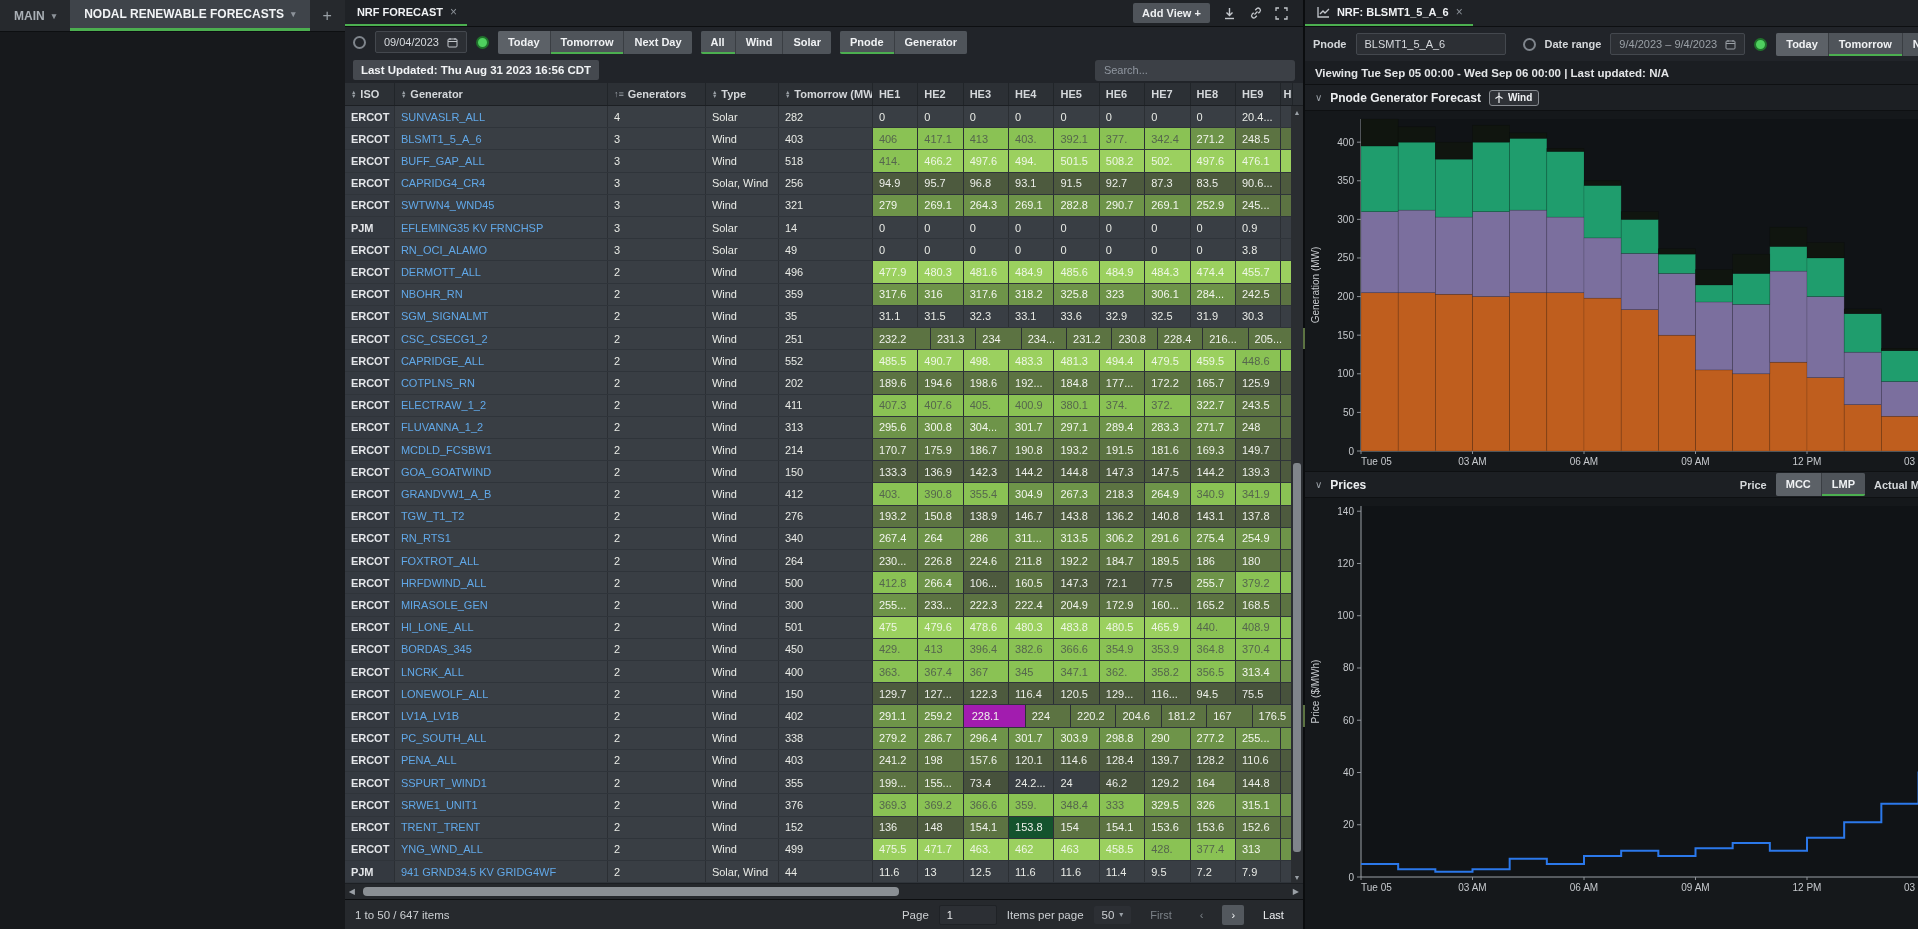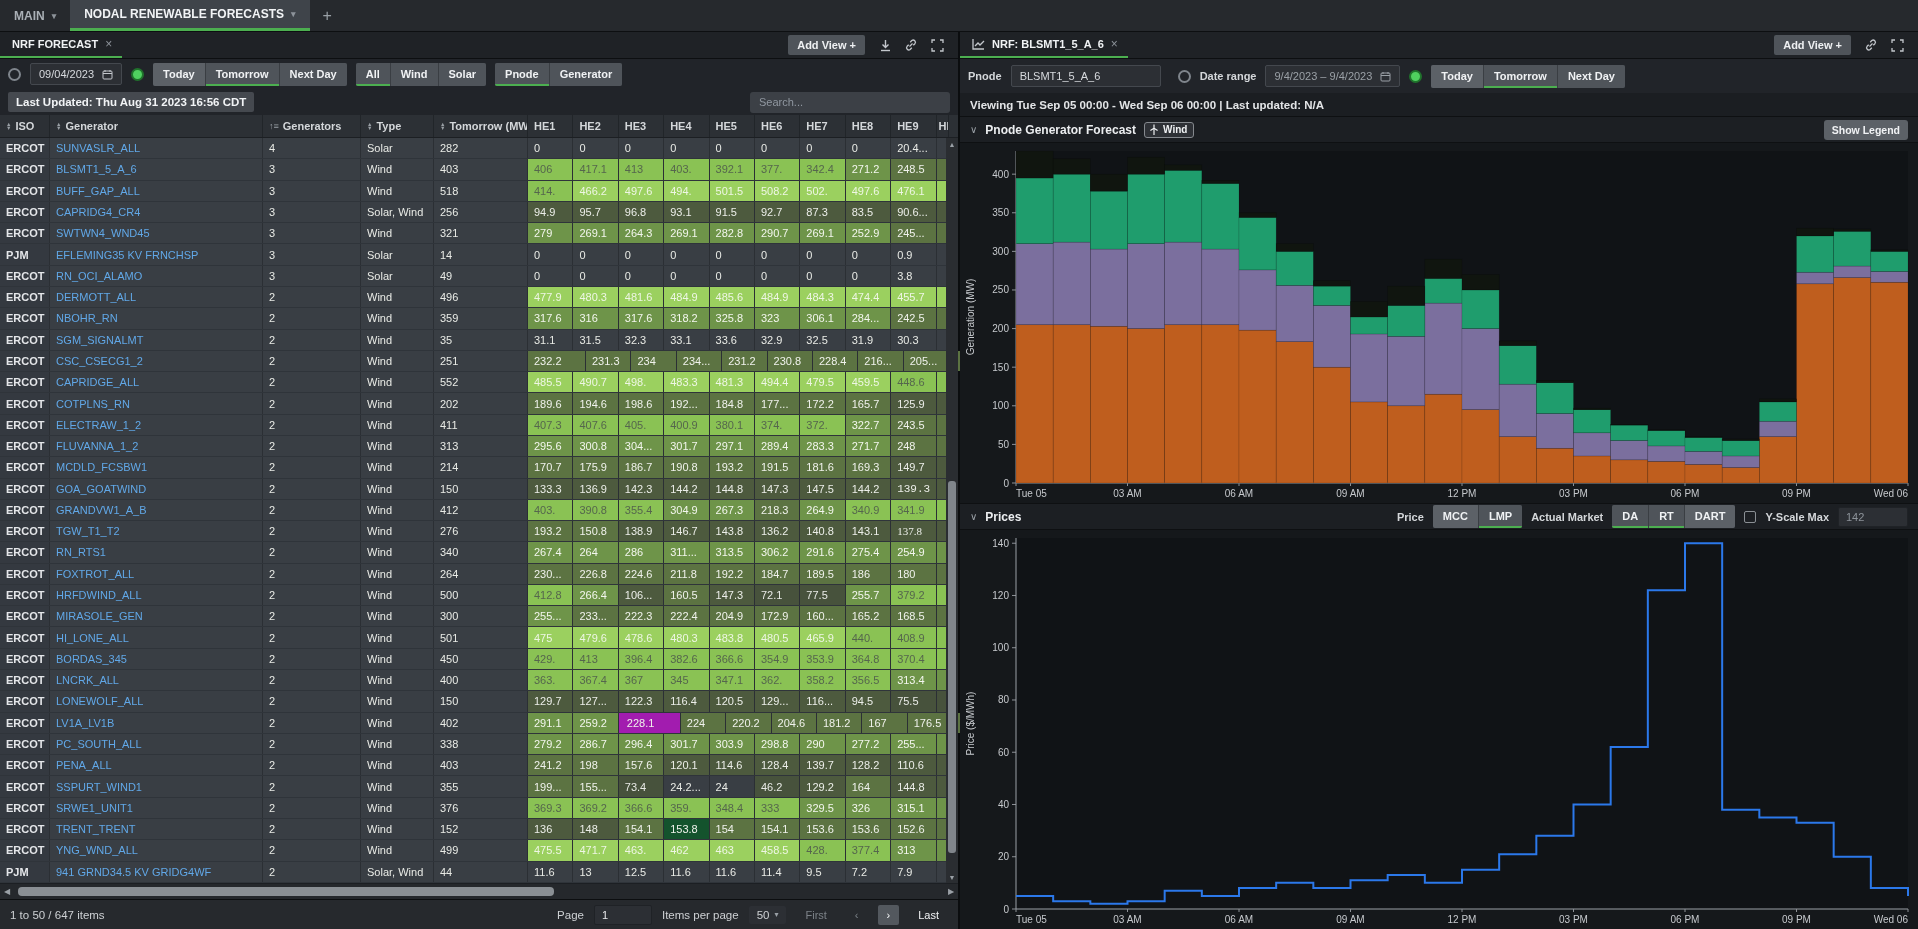--- a/index.html
+++ b/index.html
@@ -1,18 +1,18 @@
 <!DOCTYPE html>
 <html><head>
 <meta charset="utf-8">
 <style>
   * { margin:0; padding:0; box-sizing:border-box; }
   html,body { width:1918px; height:929px; overflow:hidden; background:#17191c;
     font-family:"Liberation Sans", sans-serif; -webkit-font-smoothing:antialiased; }
-  .app { width:1918px; height:929px; display:flex; flex-direction:column; background:#17191c; }
+  .app { width:1918px; height:929px; display:flex; flex-direction:row; background:#17191c; }
 
   
   .topbar { height:32px; background:#26292d; display:flex; align-items:stretch; border-bottom:1px solid #0d0f11; flex:0 0 auto; }
   .toptab { display:flex; align-items:center; gap:7px; padding:0 14px; font-size:12px; font-weight:bold; color:#aab0b6; cursor:default; }
   .toptab .caret { font-size:9px; color:#8d939a; }
   .toptab.active { background:#3f444a; color:#f2f4f6; border-bottom:3px solid #4caf50; }
   .addtab { display:flex; align-items:center; padding:0 13px; color:#9aa0a6; font-size:16px; }
 
   .panels { flex:1; display:flex; min-height:0; }
   .panel { background:#212429; display:flex; flex-direction:column; min-width:0; }
@@ -555,21 +555,21 @@
               <div class="td " style="width: 73px; flex: 0 0 auto;">Wind</div>
               <div class="td " style="width: 94px; flex: 0 0 auto;">150</div>
               <div class="td" style="width: 45.4px; flex: 0 0 auto; background: rgb(77, 90, 62); color: rgb(236, 238, 233);">133.3</div>
               <div class="td" style="width: 45.4px; flex: 0 0 auto; background: rgb(77, 90, 62); color: rgb(236, 238, 233);">136.9</div>
               <div class="td" style="width: 45.4px; flex: 0 0 auto; background: rgb(77, 90, 62); color: rgb(236, 238, 233);">142.3</div>
               <div class="td" style="width: 45.4px; flex: 0 0 auto; background: rgb(77, 90, 62); color: rgb(236, 238, 233);">144.2</div>
               <div class="td" style="width: 45.4px; flex: 0 0 auto; background: rgb(77, 90, 62); color: rgb(236, 238, 233);">144.8</div>
               <div class="td" style="width: 45.4px; flex: 0 0 auto; background: rgb(77, 90, 62); color: rgb(236, 238, 233);">147.3</div>
               <div class="td" style="width: 45.4px; flex: 0 0 auto; background: rgb(77, 90, 62); color: rgb(236, 238, 233);">147.5</div>
               <div class="td" style="width: 45.4px; flex: 0 0 auto; background: rgb(77, 90, 62); color: rgb(236, 238, 233);">144.2</div>
-              <div class="td" style="width: 45.4px; flex: 0 0 auto; background: rgb(77, 90, 62); color: rgb(236, 238, 233); font-family: Liberation Mono, monospace;">139.3</div>
+              <div class="td" style="width: 45.4px; flex: 0 0 auto; background: rgb(77, 90, 62); color: rgb(236, 238, 233);">139.3</div>
               <div class="td" style="width: 12px; flex: 0 0 auto; padding: 0px; background: rgb(77, 90, 62);"></div>
             </div>
             <div class="tr">
               <div class="td iso" style="width: 50px; flex: 0 0 auto;">ERCOT</div>
               <div class="td gen" style="width: 213px; flex: 0 0 auto;">
                 <a href="#">GRANDVW1_A_B</a>
               </div>
               <div class="td " style="width: 98px; flex: 0 0 auto;">2</div>
               <div class="td " style="width: 73px; flex: 0 0 auto;">Wind</div>
               <div class="td " style="width: 94px; flex: 0 0 auto;">412</div>
@@ -593,21 +593,21 @@
               <div class="td " style="width: 73px; flex: 0 0 auto;">Wind</div>
               <div class="td " style="width: 94px; flex: 0 0 auto; text-align: right;">276</div>
               <div class="td" style="width: 45.4px; flex: 0 0 auto; background: rgb(92, 115, 66); color: rgb(240, 242, 236);">193.2</div>
               <div class="td" style="width: 45.4px; flex: 0 0 auto; background: rgb(92, 115, 66); color: rgb(240, 242, 236);">150.8</div>
               <div class="td" style="width: 45.4px; flex: 0 0 auto; background: rgb(77, 90, 62); color: rgb(236, 238, 233);">138.9</div>
               <div class="td" style="width: 45.4px; flex: 0 0 auto; background: rgb(77, 90, 62); color: rgb(236, 238, 233);">146.7</div>
               <div class="td" style="width: 45.4px; flex: 0 0 auto; background: rgb(77, 90, 62); color: rgb(236, 238, 233);">143.8</div>
               <div class="td" style="width: 45.4px; flex: 0 0 auto; background: rgb(77, 90, 62); color: rgb(236, 238, 233);">136.2</div>
               <div class="td" style="width: 45.4px; flex: 0 0 auto; background: rgb(77, 90, 62); color: rgb(236, 238, 233);">140.8</div>
               <div class="td" style="width: 45.4px; flex: 0 0 auto; background: rgb(77, 90, 62); color: rgb(236, 238, 233);">143.1</div>
-              <div class="td" style="width: 45.4px; flex: 0 0 auto; background: rgb(77, 90, 62); color: rgb(236, 238, 233); font-family: Liberation Serif, serif;">137.8</div>
+              <div class="td" style="width: 45.4px; flex: 0 0 auto; background: rgb(77, 90, 62); color: rgb(236, 238, 233);">137.8</div>
               <div class="td" style="width: 12px; flex: 0 0 auto; padding: 0px; background: rgb(77, 90, 62);"></div>
             </div>
             <div class="tr">
               <div class="td iso" style="width: 50px; flex: 0 0 auto;">ERCOT</div>
               <div class="td gen" style="width: 213px; flex: 0 0 auto;">
                 <a href="#">RN_RTS1</a>
               </div>
               <div class="td " style="width: 98px; flex: 0 0 auto;">2</div>
               <div class="td " style="width: 73px; flex: 0 0 auto;">Wind</div>
               <div class="td " style="width: 94px; flex: 0 0 auto;">340</div>

